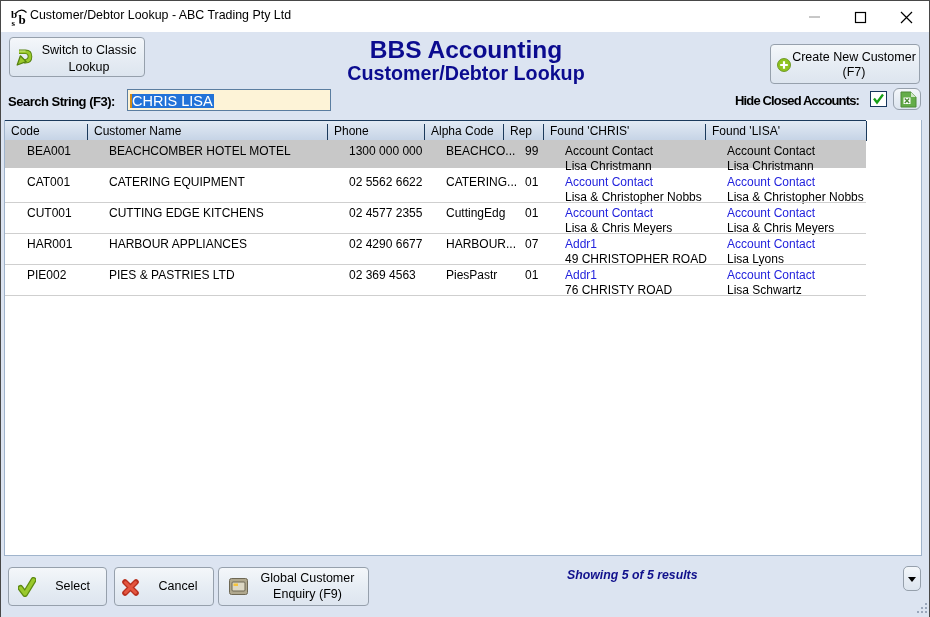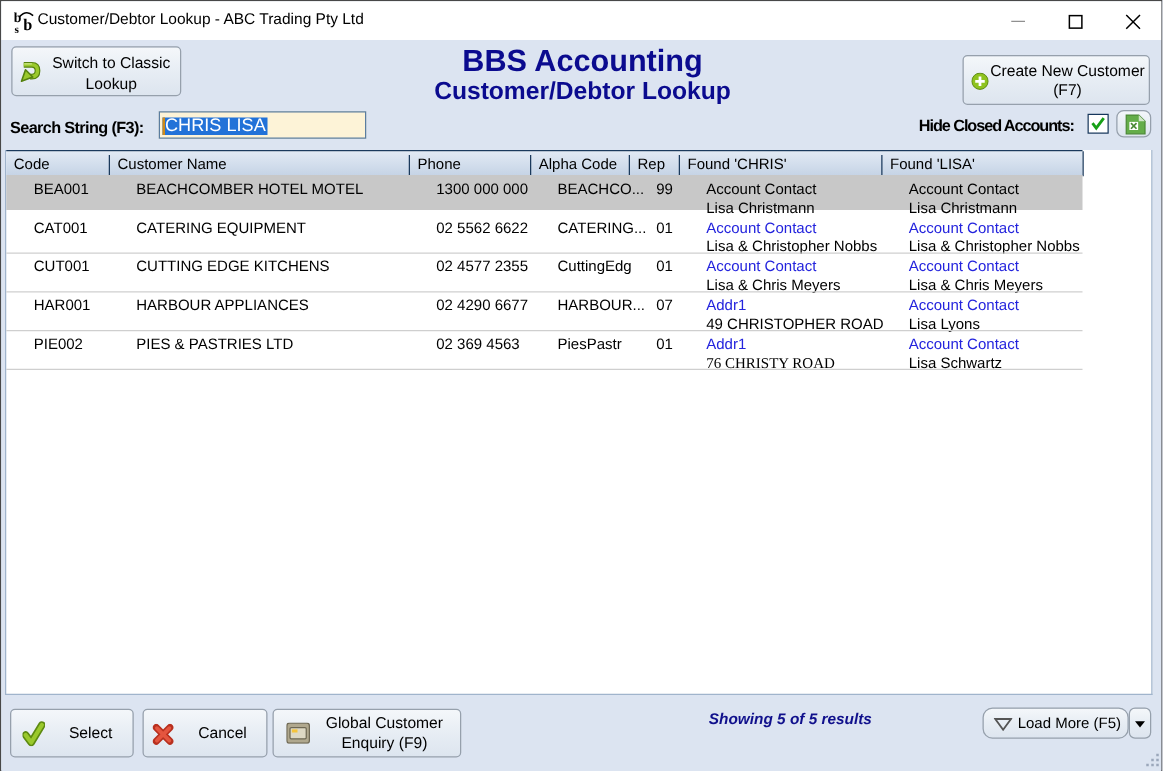--- a/index.html
+++ b/index.html
@@ -19,21 +19,21 @@
 .btn .txt { text-align:center; }
 #btnswitch { left:8px; top:5px; width:136px; height:40px; }
 #btnswitch .txt { margin-left:24px; padding-top:4px; line-height:17px; }
 #btnswitch svg { position:absolute; left:4px; top:9px; }
 #btncreate { left:769px; top:12px; width:150px; height:40px; }
 #btncreate .txt { margin-left:18px; padding-top:4.5px; line-height:15px; }
 #btncreate svg { position:absolute; left:6px; top:13px; }
 #h1 { position:absolute; left:0; top:4px; width:930px; text-align:center; font-size:24.5px; font-weight:bold; color:#0b0b8f; }
 #h2 { position:absolute; left:0; top:30px; width:930px; text-align:center; font-size:19.7px; font-weight:bold; color:#0b0b8f; }
 #searchlabel { position:absolute; left:7px; top:62px; font-size:13px; letter-spacing:-0.5px; font-weight:bold; color:#000; }
-#searchbox { position:absolute; left:126px; top:57px; width:166px; height:22px; background:#fdf3d7; border:1px solid #5b7da0; font-size:14.5px; }
+#searchbox { position:absolute; left:126px; top:57px; width:204px; height:22px; background:#fdf3d7; border:1px solid #5b7da0; font-size:14.5px; }
 #searchbox .sel { position:absolute; left:2px; top:4px; height:14px; line-height:14px; background:#2272d8; color:#fff; border-left:2px solid #cf8a18; padding-right:1px; }
 #hidelabel { position:absolute; right:70px; top:61px; font-size:13px; letter-spacing:-0.85px; font-weight:bold; color:#000; }
 #chk { position:absolute; left:869px; top:59px; width:17px; height:16px; background:#fff; border:1px solid #16365c; }
 #excelbtn { left:892px; top:56px; width:28px; height:22px; border-radius:6px; }
 
 #tbl { position:absolute; left:3px; top:88px; width:918px; height:436px; background:#fff; border:1px solid #a0b4cc; border-top:none; }
 #thead { position:absolute; left:0; top:0; width:861px; height:20px; background:linear-gradient(#e2eaf4,#c6d4e6); border-top:1px solid #1b3a5c; }
 #thead .hr { position:absolute; right:-1px; top:0; width:1px; height:20px; background:#1b3a5c; }
 .hcell { position:absolute; top:3px; font-size:12px; color:#000; padding-left:6px; height:17px; border-left:1px solid #1b3a5c; }
 .hc0 { border-left:none; }
@@ -179,21 +179,21 @@
       <div class="cell blue" style="left:700px;width:160px;">Account Contact</div>
       <div class="cell l2" style="left:700px;width:160px;">Lisa Lyons</div>
     </div>
     <div class="row" style="top:144px;">
       <div class="cell" style="left:0;width:82px;">PIE002</div>
       <div class="cell" style="left:82px;width:240px;">PIES &amp; PASTRIES LTD</div>
       <div class="cell" style="left:322px;width:97px;">02 369 4563</div>
       <div class="cell" style="left:419px;width:79px;">PiesPastr</div>
       <div class="cell" style="left:498px;width:40px;">01</div>
       <div class="cell blue" style="left:538px;width:162px;">Addr1</div>
-      <div class="cell l2" style="left:538px;width:162px;font-family:Liberation Serif, serif;">76 CHRISTY ROAD</div>
+      <div class="cell l2" style="left:538px;width:162px;">76 CHRISTY ROAD</div>
       <div class="cell blue" style="left:700px;width:160px;">Account Contact</div>
       <div class="cell l2" style="left:700px;width:160px;">Lisa Schwartz</div>
     </div>
     <div class="sep" style="top:82px;"></div>
     <div class="sep" style="top:113px;"></div>
     <div class="sep" style="top:144px;"></div>
     <div class="sep" style="top:175px;"></div>
   </div>
 
   <div class="btn" id="btnselect">
@@ -212,26 +212,20 @@
   </div>
   <div class="btn" id="btnglobal">
     <svg width="19" height="17" viewBox="0 0 19 17">
       <rect x="0.5" y="0.5" width="18" height="16" rx="2" fill="#b0a88e" stroke="#6e6854"></rect>
       <rect x="3" y="4" width="13" height="9" rx="1" fill="#ddd8c4" stroke="#6e6854"></rect>
       <rect x="4.5" y="5.5" width="4.5" height="2.5" fill="#f5c33b"></rect>
     </svg>
     <div class="txt">Global Customer<br>Enquiry (F9)</div>
   </div>
   <div id="showing">Showing 5 of 5 results</div>
-  <div class="btn" id="btnload">
-    <svg width="15" height="11" viewBox="0 0 15 11">
-      <path d="M1.2 1.2 L13.8 1.2 L7.5 9.8 Z" fill="none" stroke="#555" stroke-width="1.5"></path>
-    </svg>
-    <div class="txt">Load More (F5)</div>
-  </div>
   <div class="btn" id="btndrop"></div>
   <svg id="grip" width="13" height="13">
     <g fill="#9aa7bb">
       <rect x="10" y="1" width="2" height="2"></rect>
           <rect x="10" y="5" width="2" height="2"></rect>
           <rect x="10" y="9" width="2" height="2"></rect>
       <rect x="6" y="5" width="2" height="2"></rect>
           <rect x="6" y="9" width="2" height="2"></rect>
       <rect x="2" y="9" width="2" height="2"></rect>
     </g>

